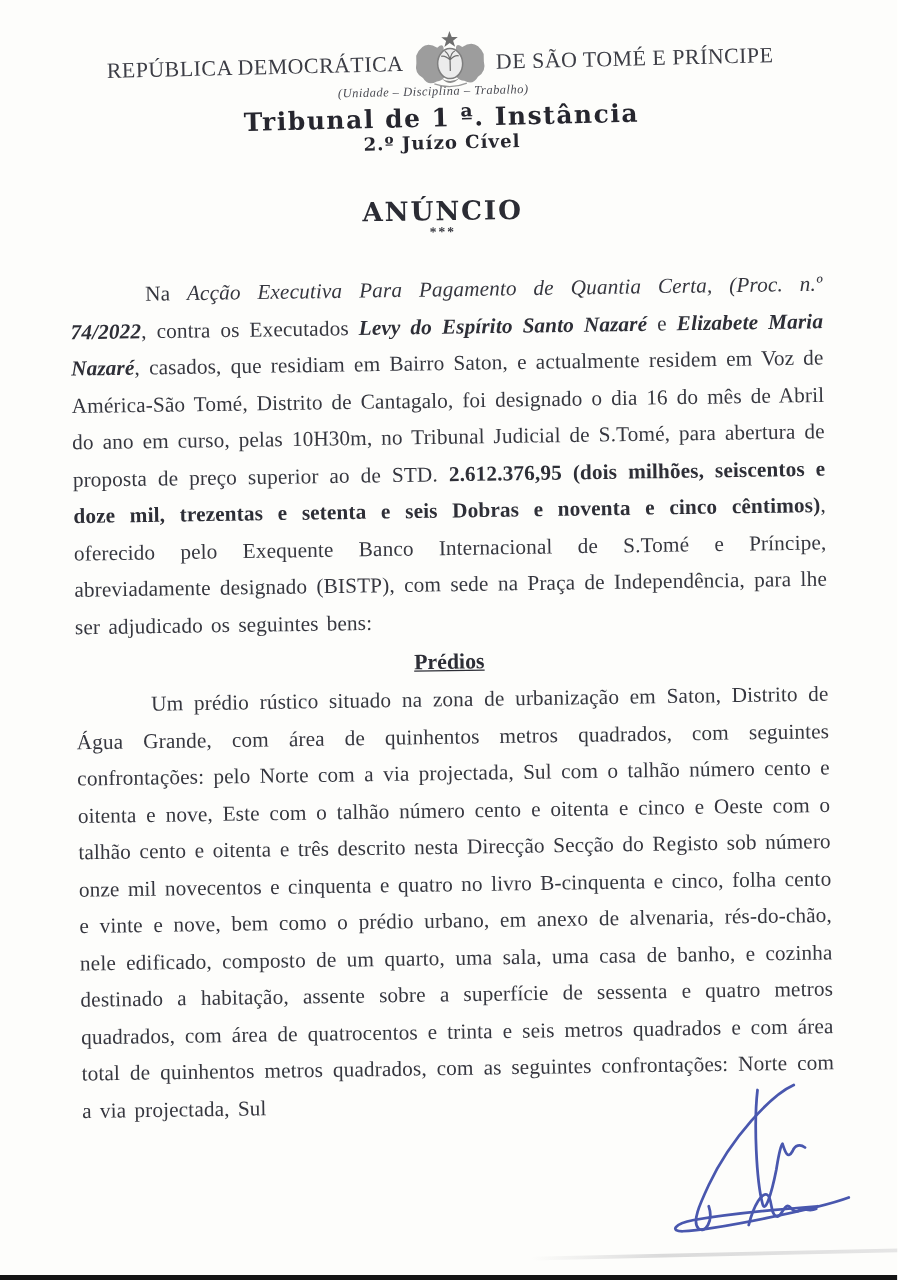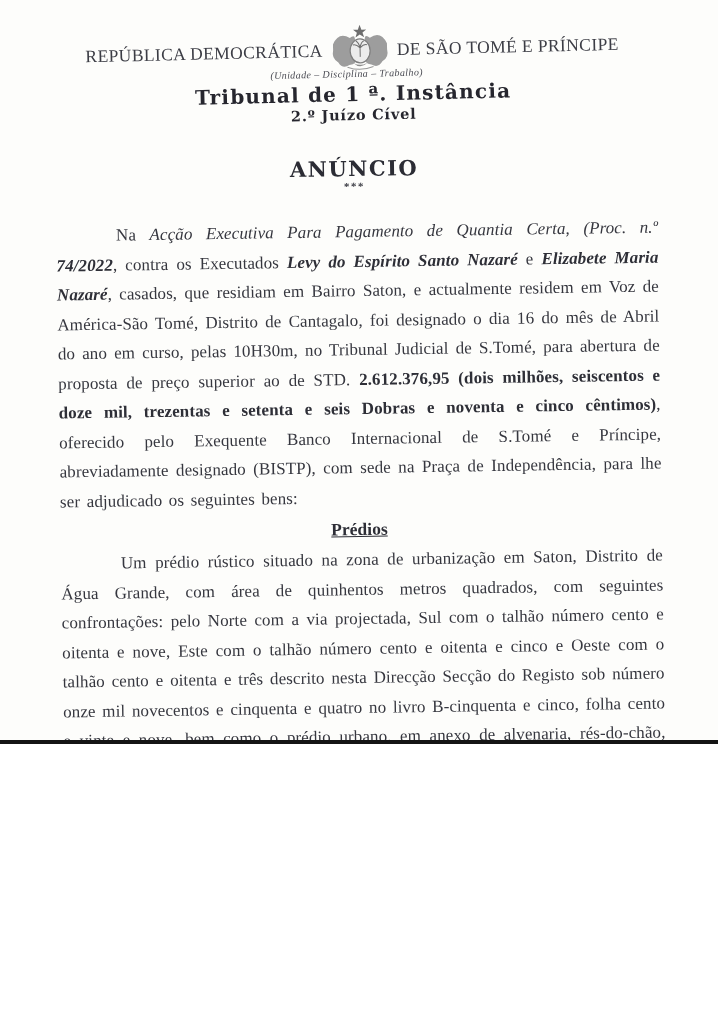--- a/index.html
+++ b/index.html
@@ -1,18 +1,18 @@
 <!DOCTYPE html>
 <html><head>
 <meta charset="utf-8">
 <style>
   html,body{margin:0;padding:0;background:#ffffff;}
   .page{
     position:relative;
-    width:718px;height:744px;
+    width:718px;height:1024px;
     background:#fdfdfb;
     overflow:hidden;
     font-family:"Liberation Serif", serif;
     color:#36373f;
   }
   .tilt{
     position:absolute;left:0;top:0;width:718px;
     transform:rotate(-0.85deg);
     transform-origin:359px 500px;
     padding-top:30px;

